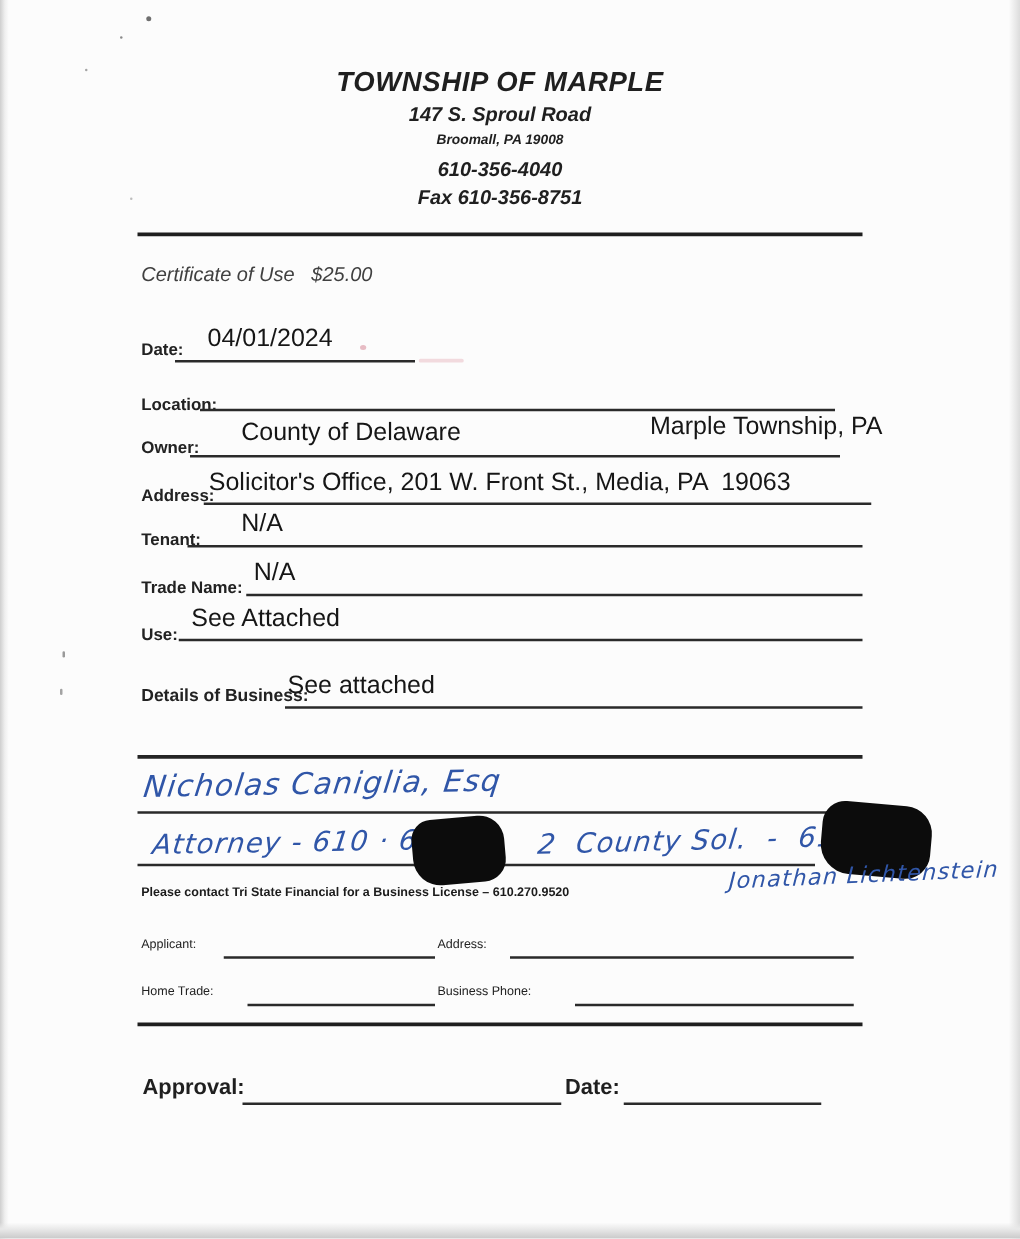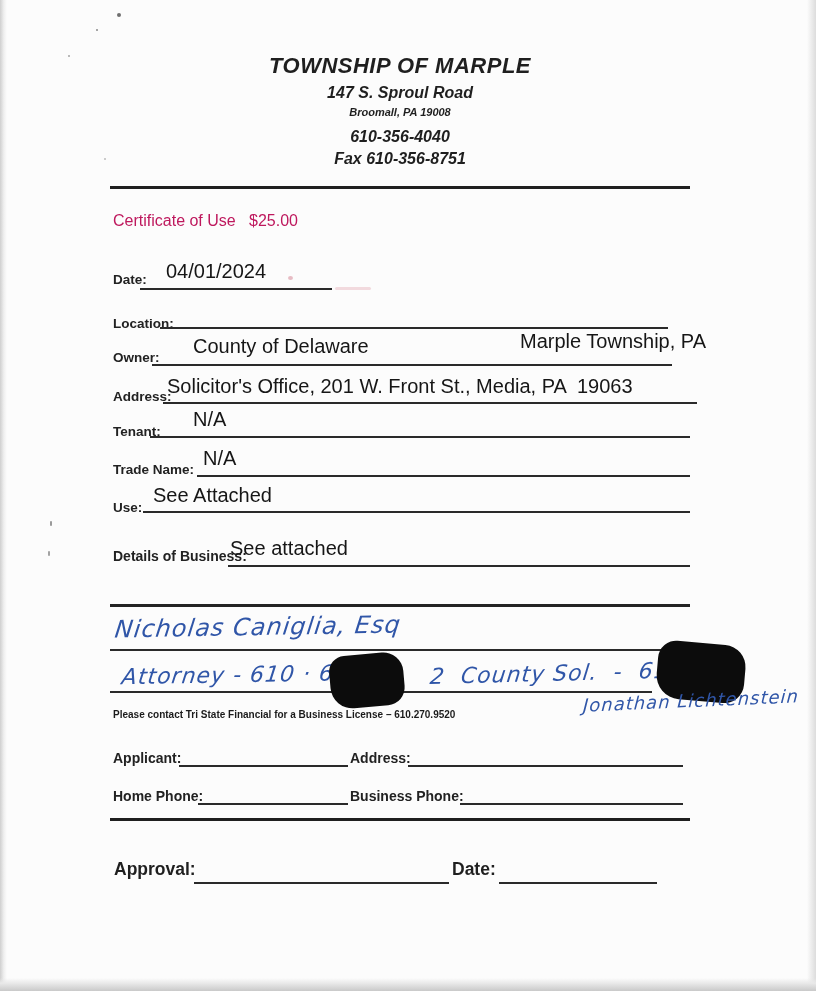--- a/index.html
+++ b/index.html
@@ -11,21 +11,21 @@
   
   .hdr{left:110px;width:580px;text-align:center;font-style:italic;font-weight:bold;}
   .hdr-title{top:53px;font-size:22px;letter-spacing:.5px;}
   .hdr-l1{top:84px;font-size:16px;}
   .hdr-l2{top:106px;font-size:11px;}
   .hdr-l3{top:128px;font-size:16px;}
   .hdr-l4{top:150px;font-size:16px;}
   .rule{background:#1f1f1f;}
   .rule-top{left:110px;top:186px;width:580px;height:3px;}
   
-  .fee{top:212px;font-size:16px;white-space:pre;color:#be185d;}
+  .fee{top:212px;font-style:italic;font-size:16px;white-space:pre;color:#404040;}
   .fee-left{left:113px;}
   .fee-right{left:348px;}
   
   .lbl{font-size:13.5px;font-weight:bold;color:#222;white-space:pre;}
   .val{font-size:20px;color:#161616;white-space:pre;}
   .ul{height:0;border-bottom:2px solid #2a2a2a;}
   .lbl-date{left:113px;top:272px;}      .val-date{left:166px;top:260px;}      .ul-date{left:140px;top:288px;width:192px;}
   .lbl-loc{left:113px;top:316px;text-align:right;}       .val-loc{left:167px;top:301px;}       .ul-loc{left:160px;top:327px;width:508px;}
   .val-loc2{left:520px;top:330px;}
   .lbl-owner{left:113px;top:350px;}     .val-owner{left:193px;top:335px;}     .ul-owner{left:152px;top:364px;width:520px;}
@@ -41,21 +41,21 @@
   .ul-hw1{left:110px;top:649px;width:585px;}
   .hw2a{left:122px;top:662px;font-size:22px;transform:rotate(-1deg) skewX(-8deg);}
   .hw2b{left:430px;top:660px;font-size:22px;transform:rotate(-1.5deg) skewX(-8deg);white-space:pre;}
   .ul-hw2{left:110px;top:691px;width:542px;}
   .hw3{left:583px;top:690px;font-size:18px;transform:rotate(-2.5deg) skewX(-6deg);white-space:nowrap;}
   .redact{background:#0c0c0c;}
   .redact-1{left:330px;top:654px;width:74px;height:53px;border-radius:16px 20px 18px 22px;transform:rotate(-5deg);}
   .redact-2{left:657px;top:643px;width:88px;height:58px;border-radius:18px 22px 20px 24px;transform:rotate(5deg);}
   
   .notice{left:113px;top:709px;font-size:10px;font-weight:bold;color:#1b1b1b;}
-  .lbl-b{font-size:14px;font-weight:bold;color:#222;}
+  .lbl-b{font-size:10px;font-weight:normal;color:#222;}
   .lbl-applicant{left:113px;top:750px;} .ul-applicant{left:179px;top:765px;width:169px;}
   .lbl-addr2{left:350px;top:750px;}     .ul-addr2{left:408px;top:765px;width:275px;}
   .lbl-home{left:113px;top:788px;}      .ul-home{left:198px;top:803px;width:150px;}
   .lbl-biz{left:350px;top:788px;}       .ul-biz{left:460px;top:803px;width:223px;}
   .sep-bottom{left:110px;top:818px;width:580px;height:3px;background:#1f1f1f;}
   .lbl-approval{left:114px;top:859px;font-size:17.5px;font-weight:bold;}
   .ul-approval{left:194px;top:882px;width:255px;}
   .lbl-apprdate{left:452px;top:859px;font-size:17.5px;font-weight:bold;}
   .ul-apprdate{left:499px;top:882px;width:158px;}
   
@@ -128,21 +128,21 @@
   <div class="abs redact redact-2"></div>
   <div class="abs hw hw3 ink" style="color: rgb(48, 86, 168);">Jonathan Lichtenstein</div>
 
   <div class="abs notice">Please contact Tri State Financial for a Business License – 610.270.9520</div>
 
   <div class="abs lbl-b lbl-applicant">Applicant:</div>
   <div class="abs ul ul-applicant"></div>
   <div class="abs lbl-b lbl-addr2">Address:</div>
   <div class="abs ul ul-addr2"></div>
 
-  <div class="abs lbl-b lbl-home">Home Phone:</div>
+  <div class="abs lbl-b lbl-home">Home Trade:</div>
   <div class="abs ul ul-home"></div>
   <div class="abs lbl-b lbl-biz">Business Phone:</div>
   <div class="abs ul ul-biz"></div>
 
   <div class="abs sep-bottom"></div>
   <div class="abs lbl-approval">Approval:</div>
   <div class="abs ul ul-approval"></div>
   <div class="abs lbl-apprdate">Date:</div>
   <div class="abs ul ul-apprdate"></div>
 

